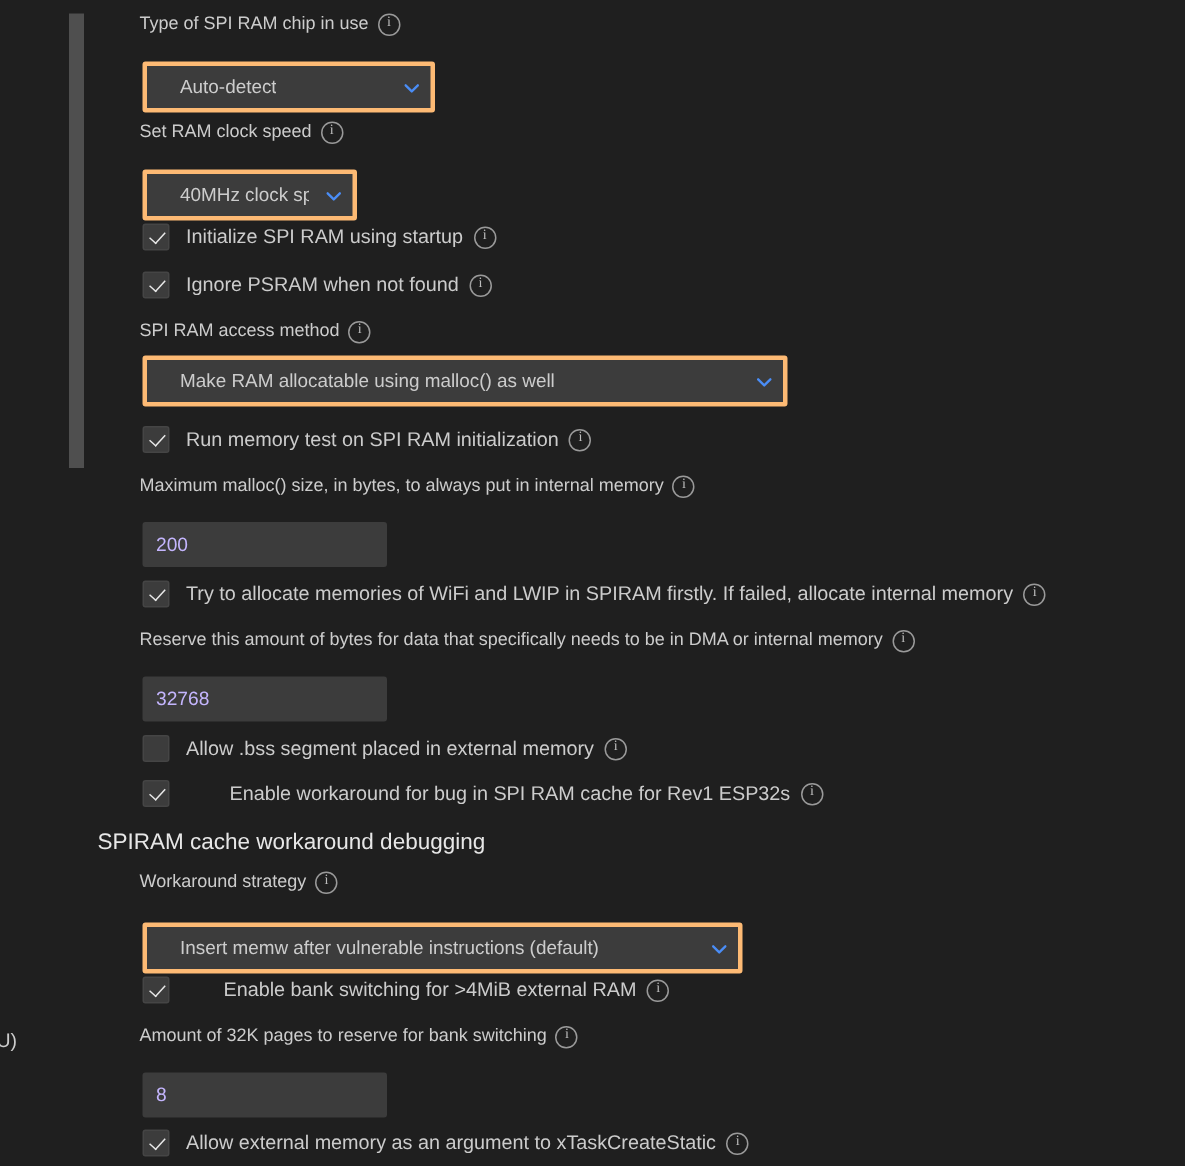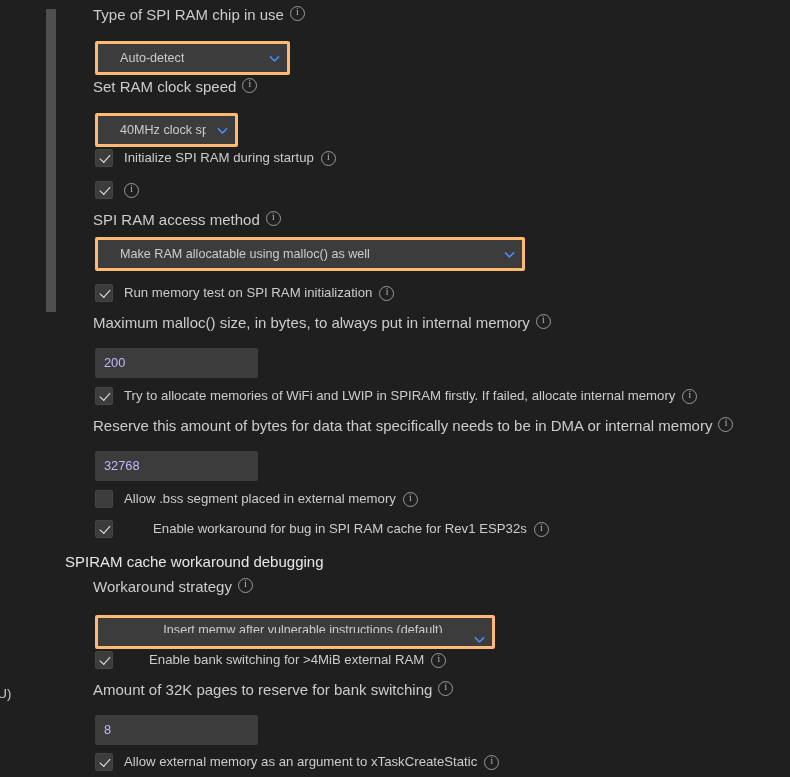--- a/index.html
+++ b/index.html
@@ -53,25 +53,25 @@
     width: 790px;
     height: 777px;
   }
   .row {
     position: absolute;
     left: 0;
     white-space: nowrap;
   }
 
   .setting-label {
-    font-size: 15px;
+    font-size: 12px;
     color: #cccccc;
     line-height: 18px;
     display: inline-flex;
-    align-items: flex-start;
+    align-items: flex-end;
     gap: 6px;
   }
 
   .section-title {
     font-size: 15px;
     color: #e7e7e7;
     font-weight: 400;
     line-height: 24px;
     white-space: nowrap;
   }
@@ -213,27 +213,28 @@
         <span class="dd-text">40MHz clock speed</span>
         <span class="chevron">
           <svg width="13" height="13" viewBox="0 0 16 16">
             <path d="M3 6 L8 11 L13 6" fill="none" stroke="#4a8df6" stroke-width="1.9" stroke-linecap="round" stroke-linejoin="round"></path>
           </svg>
         </span>
       </div></div>
     <div class="check-row" style="top: 149px; left: 95px;">
       <span class="checkbox checked"></span>
       <span class="check-label">
-        <span>Initialize SPI RAM during startup</span>
+        <span>Initialize SPI RAM using startup</span>
         <span class="info-icon"></span>
       </span>
     </div>
     <div class="check-row" style="top: 181px; left: 95px;">
       <span class="checkbox checked"></span>
       <span class="check-label">
+        <span>Ignore PSRAM when not found</span>
         <span class="info-icon"></span>
       </span>
     </div>
     <div class="row" style="top: 211px; left: 93px;"><span class="setting-label">
         <span>SPI RAM access method</span>
         <span class="info-icon"></span>
       </span></div>
     <div class="row" style="top: 237px; left: 95px;"><div class="dropdown" style="width: 430px;">
         <span class="dd-text">Make RAM allocatable using malloc() as well</span>
         <span class="chevron">
@@ -288,21 +289,21 @@
         <span class="info-icon"></span>
       </span>
     </div>
     <div class="row" style="top: 550px; left: 65px;">
       <div class="section-title">SPIRAM cache workaround debugging</div>
     </div>
     <div class="row" style="top: 578px; left: 93px;"><span class="setting-label">
         <span>Workaround strategy</span>
         <span class="info-icon"></span>
       </span></div>
-    <div class="row" style="top: 615px; left: 95px;"><div class="dropdown" style="width: 400px; flex-direction: column;">
+    <div class="row" style="top: 615px; left: 95px;"><div class="dropdown" style="width: 400px;">
         <span class="dd-text">Insert memw after vulnerable instructions (default)</span>
         <span class="chevron">
           <svg width="13" height="13" viewBox="0 0 16 16">
             <path d="M3 6 L8 11 L13 6" fill="none" stroke="#4a8df6" stroke-width="1.9" stroke-linecap="round" stroke-linejoin="round"></path>
           </svg>
         </span>
       </div></div>
     <div class="check-row" style="top: 651px; left: 95px; gap: 36px;">
       <span class="checkbox checked"></span>
       <span class="check-label">

